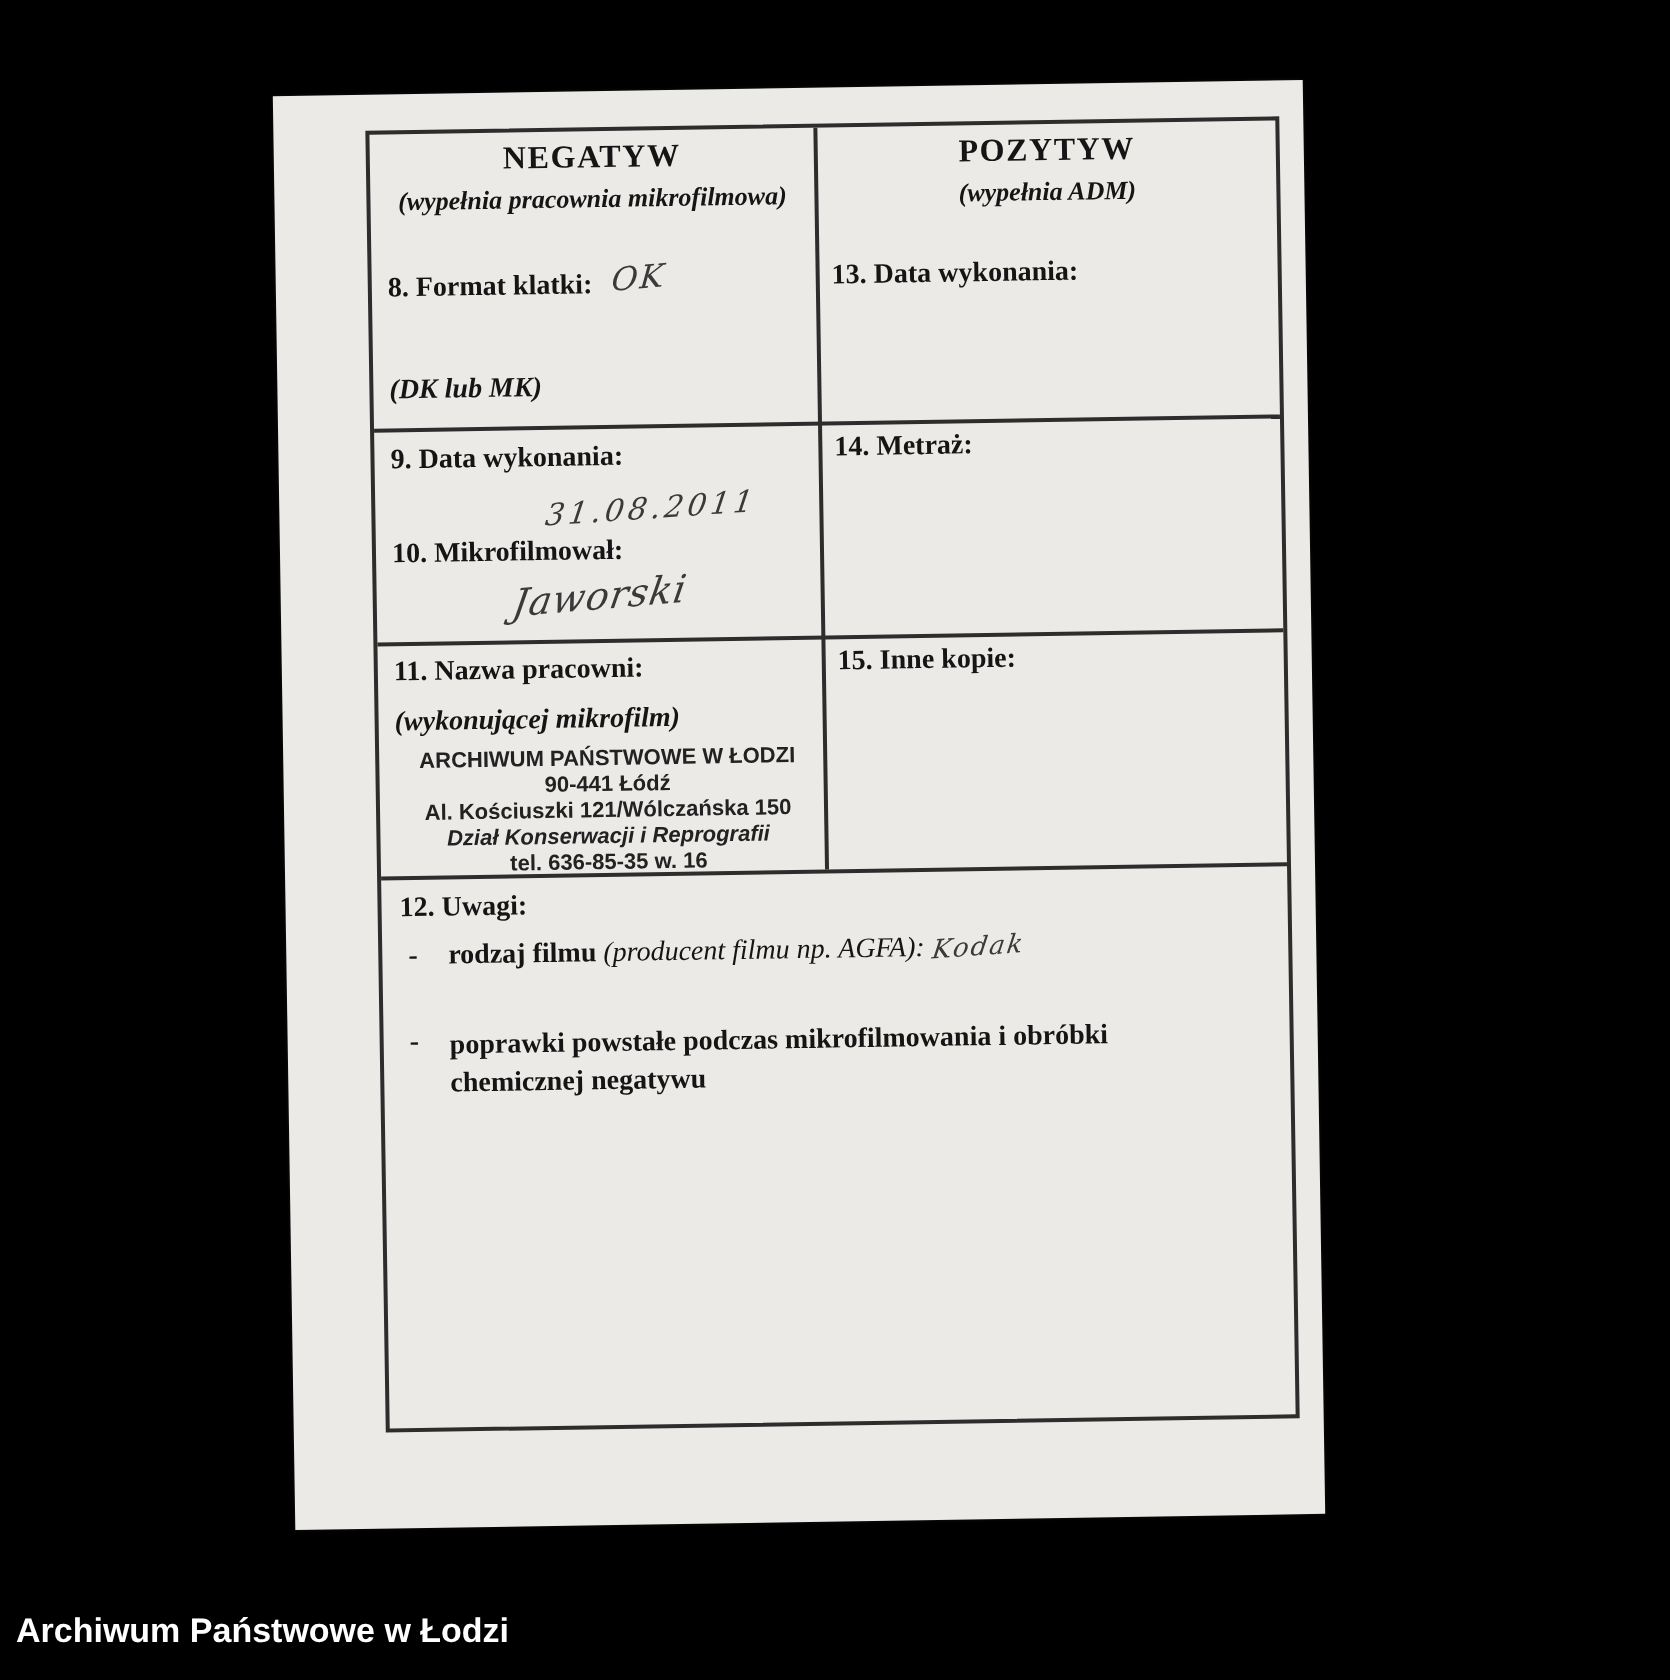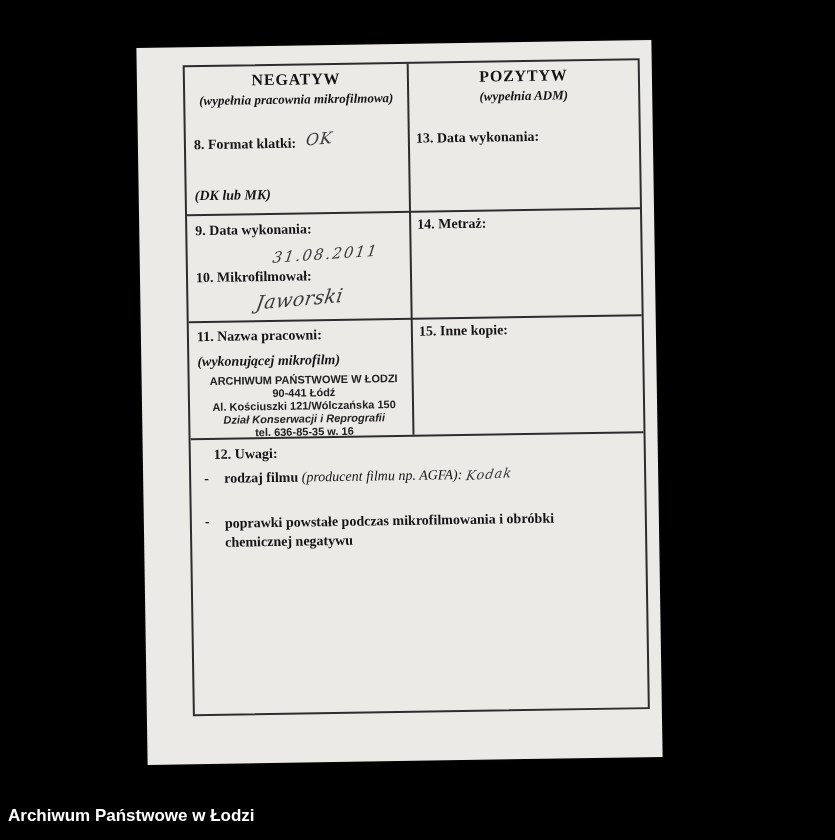--- a/index.html
+++ b/index.html
@@ -163,21 +163,21 @@
       <div class="stamp">
         <div>ARCHIWUM PAŃSTWOWE W ŁODZI</div>
         <div>90-441 Łódź</div>
         <div>Al. Kościuszki 121/Wólczańska 150</div>
         <div class="s-italic">Dział Konserwacji i Reprografii</div>
         <div>tel. 636-85-35 w. 16</div>
       </div>
 
       <div class="txt lbl" style="left:230px; top:260px;">15. Inne kopie:</div>
 
-      <div class="txt lbl" style="left:23px; top:380px;">12. Uwagi:</div>
+      <div class="txt lbl" style="left:9px; top:380px;">12. Uwagi:</div>
 
       <div class="bullet-row" style="left:13px; top:404px;">
         <span class="bullet-dash">-</span>
         <span class="bullet-text">
           <span class="b-bold">rodzaj filmu</span>
           <span class="b-italic">(producent filmu np. AGFA):</span>
           <span class="hand hand-film" style="display:inline-block;">Kodak</span>
         </span>
       </div>
 

